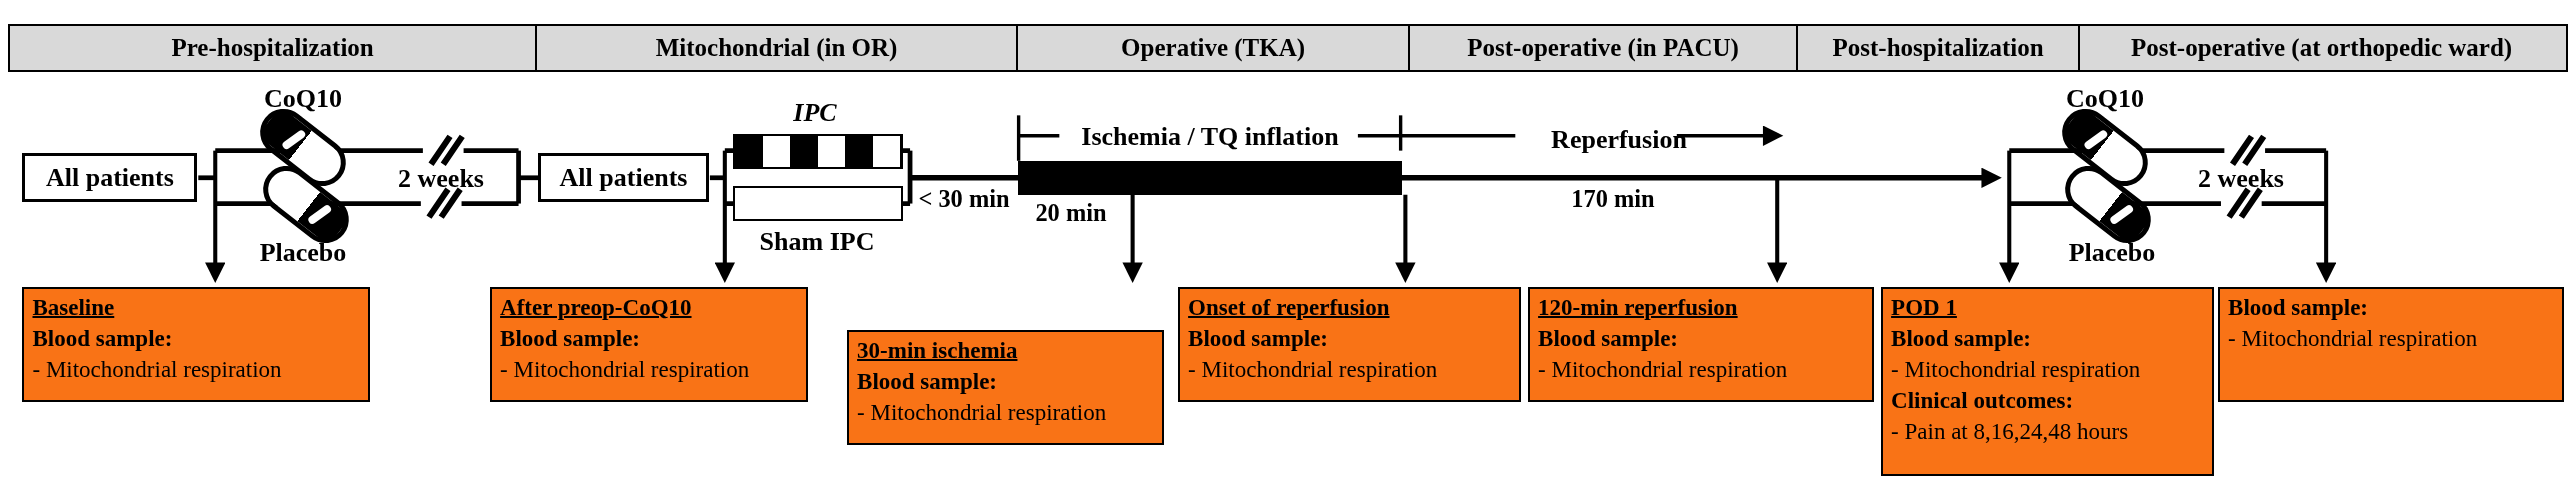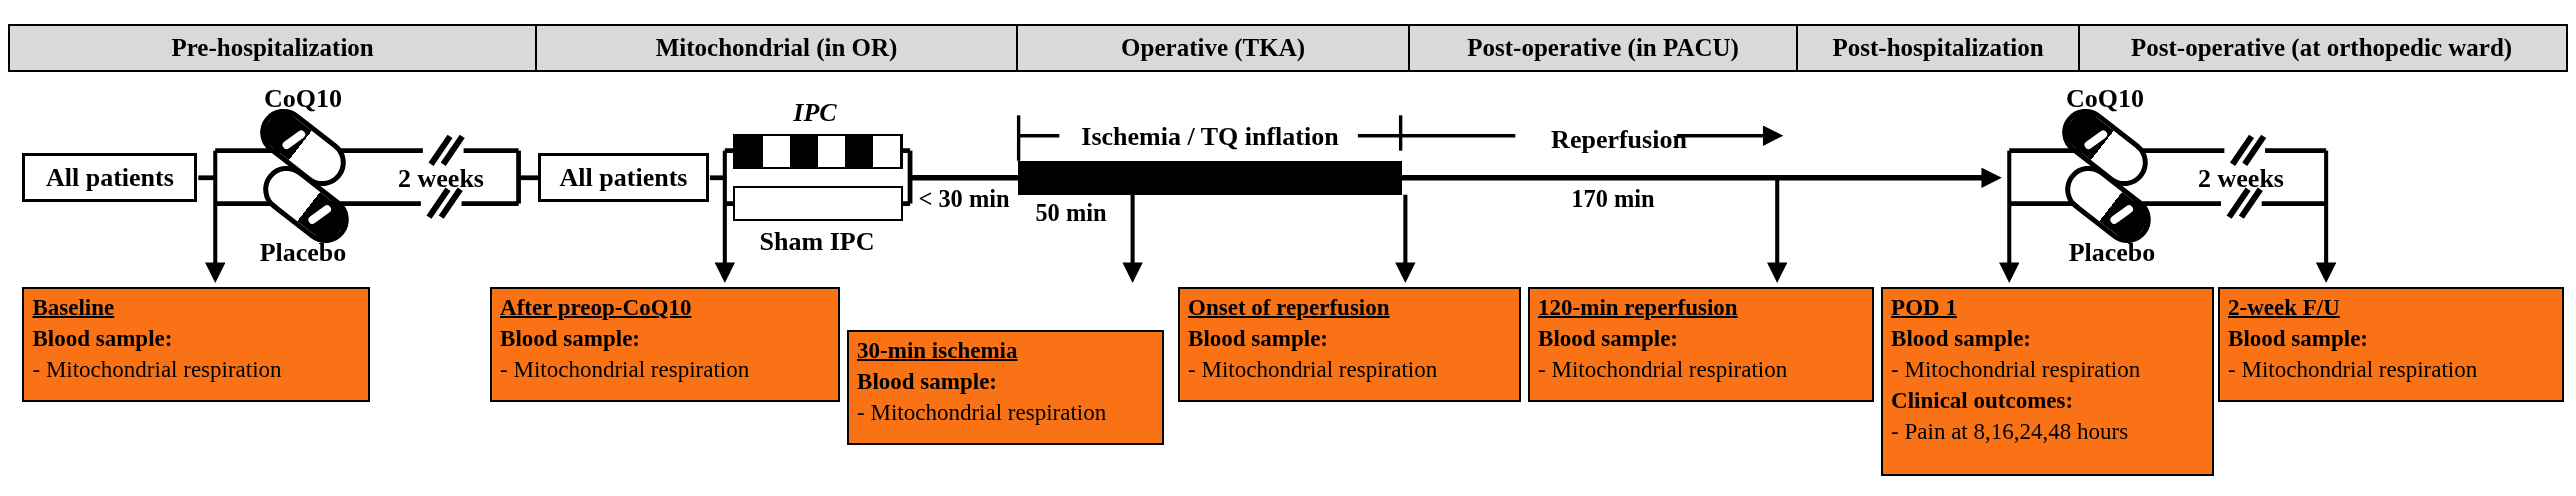--- a/index.html
+++ b/index.html
@@ -145,35 +145,35 @@
   <div class="pill cap-right rot" style="left:2060px; top:181px;">
       <div class="glint"></div>
     </div>
 
   <div class="lbl" style="left:303px;  top:84px;">CoQ10</div>
   <div class="lbl" style="left:303px;  top:238px;">Placebo</div>
   <div class="lbl" style="left:441px;  top:164px;">2 weeks</div>
   <div class="lbl" style="left:815px; top:98px;font-style:italic;">IPC</div>
   <div class="lbl" style="left:817px; top:227px;">Sham IPC</div>
   <div class="lbl dur" style="left:964px; top:185px;">&lt; 30 min</div>
-  <div class="lbl dur" style="left:1071px; top:199px;">50 min</div>
+  <div class="lbl dur" style="left:1071px; top:199px;">20 min</div>
   <div class="lbl" style="left:1210px; top:122px;">Ischemia / TQ inflation</div>
   <div class="lbl" style="left:1596px; top:125px;margin-left:23px;">Reperfusion</div>
   <div class="lbl dur" style="left:1613px; top:185px;">170 min</div>
   <div class="lbl" style="left:2105px; top:84px;">CoQ10</div>
   <div class="lbl" style="left:2112px; top:238px;">Placebo</div>
   <div class="lbl" style="left:2241px; top:164px;">2 weeks</div>
 
   <div class="ev-box" style="left:22.4px; width:348px;">
     <div class="ev-title">Baseline</div>
     <div class="ev-strong">Blood sample:</div>
     <div class="ev-line">- Mitochondrial respiration</div>
   </div>
 
-  <div class="ev-box" style="left:490px; width:350px;">
+  <div class="ev-box" style="left:490px; width:318px;">
     <div class="ev-title">After preop-CoQ10</div>
     <div class="ev-strong">Blood sample:</div>
     <div class="ev-line">- Mitochondrial respiration</div>
   </div>
 
   <div class="ev-box" style="left:847px; width:317px;margin-top:43px;">
     <div class="ev-title">30-min ischemia</div>
     <div class="ev-strong">Blood sample:</div>
     <div class="ev-line">- Mitochondrial respiration</div>
   </div>
@@ -192,19 +192,18 @@
 
   <div class="ev-box tall" style="left:1881px; width:333px;">
     <div class="ev-title">POD 1</div>
     <div class="ev-strong">Blood sample:</div>
     <div class="ev-line">- Mitochondrial respiration</div>
     <div class="ev-strong">Clinical outcomes:</div>
     <div class="ev-line">- Pain at 8,16,24,48 hours</div>
   </div>
 
   <div class="ev-box" style="left:2218px; width:346px;">
-    <div class="ev-title">2-week F/U</div>
     <div class="ev-strong">Blood sample:</div>
     <div class="ev-line">- Mitochondrial respiration</div>
   </div>
 
 </div>
 
 
 </body></html>

